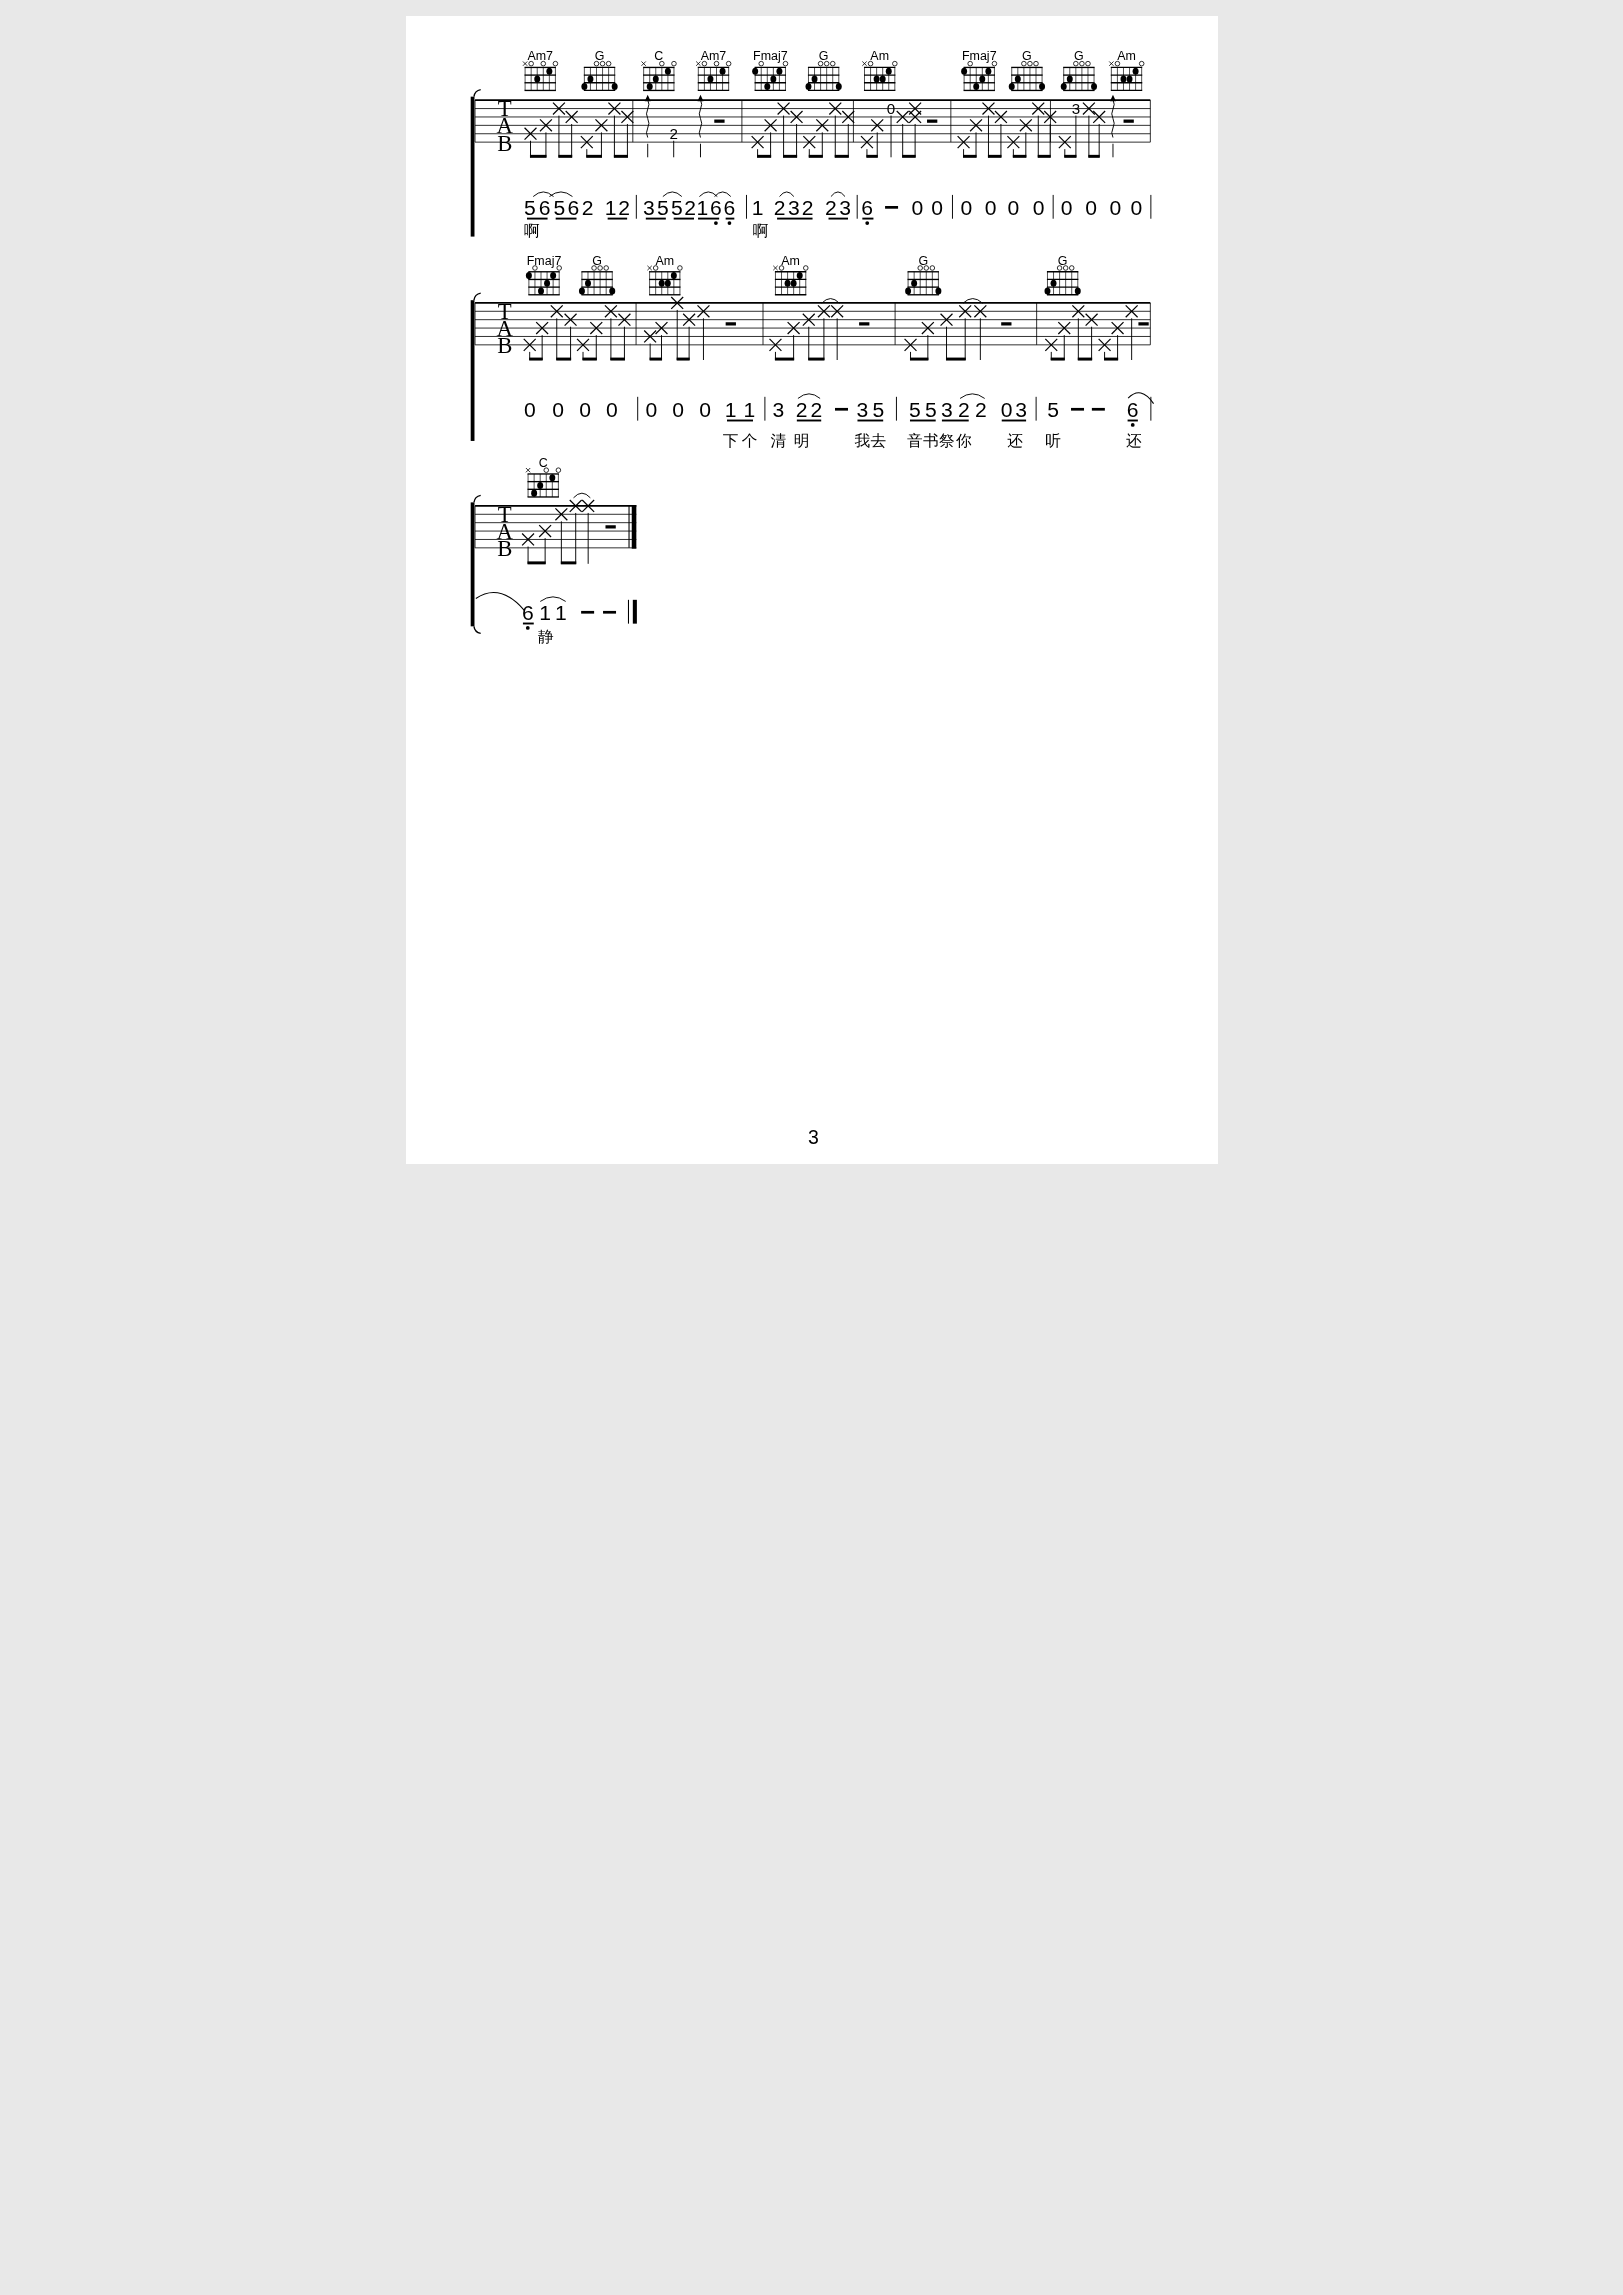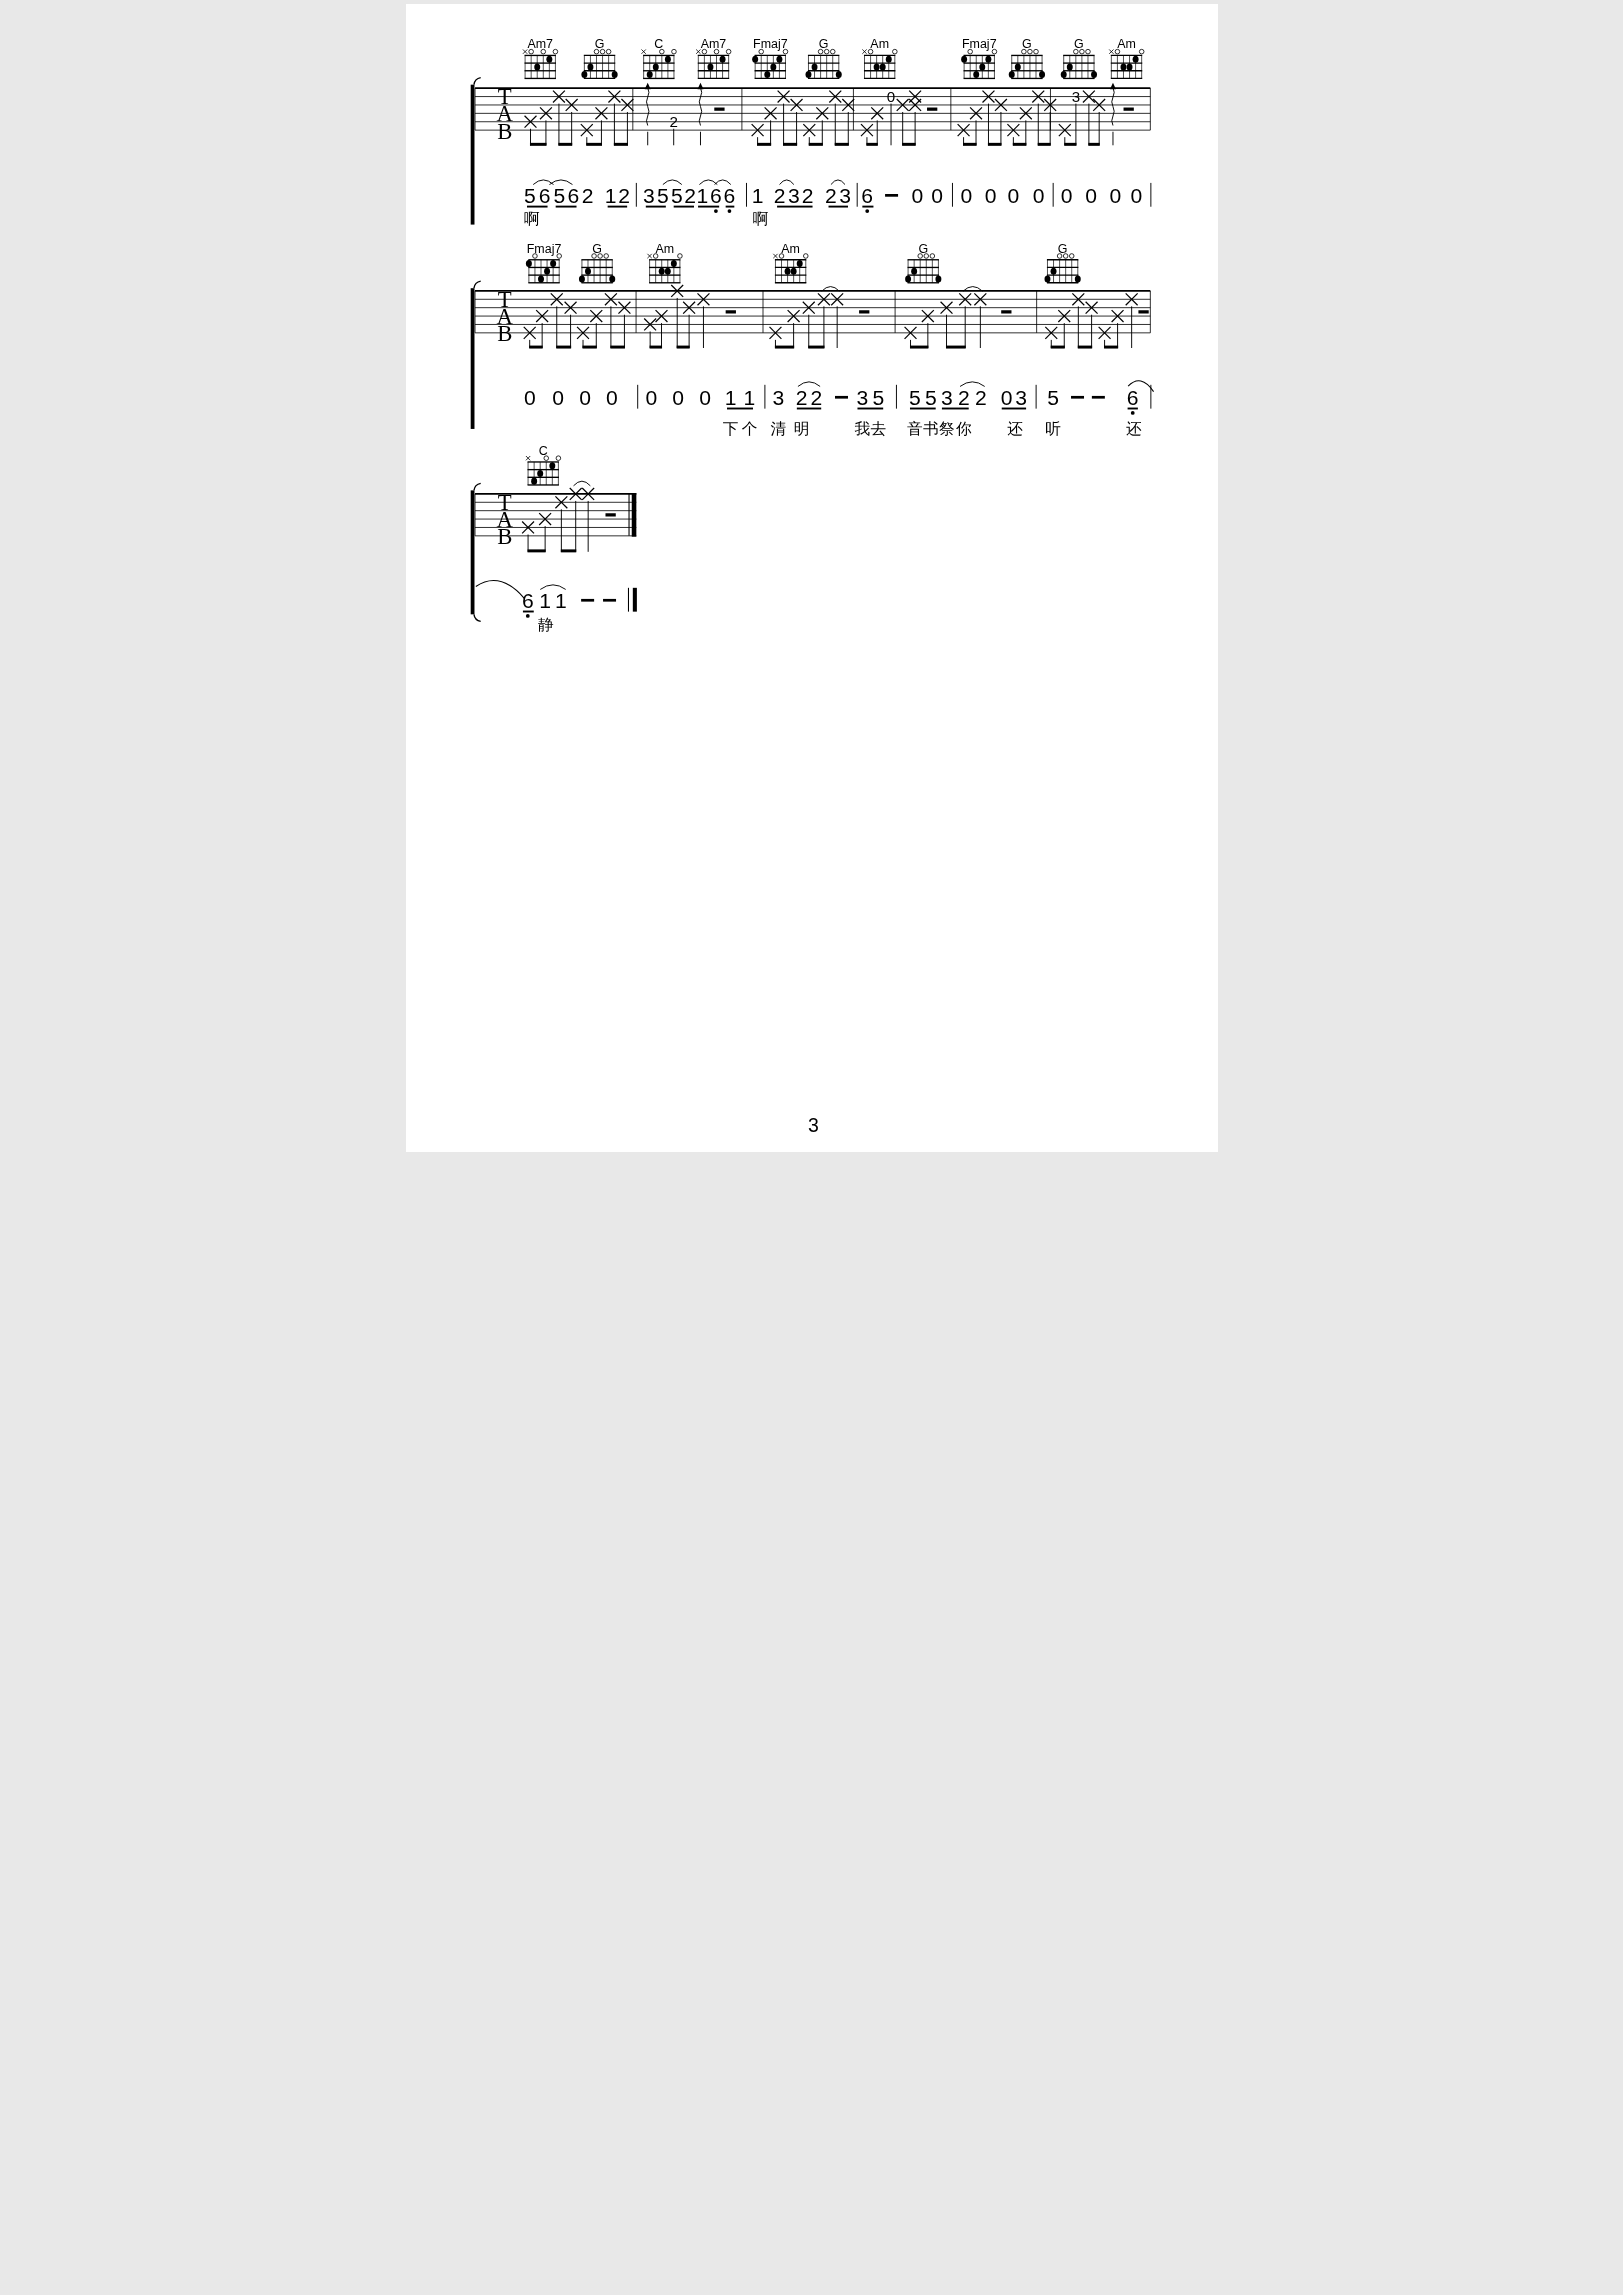--- a/index.html
+++ b/index.html
@@ -1,16 +1,16 @@
 <!DOCTYPE html>
 <html style="font-size:8.7px"><head>
 <meta charset="utf-8">
 <style>
   html,body{margin:0;padding:0;background:#e8e8e8;}
-  .sheet{width:100%;max-width:812px;margin:4px auto;background:#3b82f6;}
+  .sheet{width:100%;max-width:812px;margin:16px auto;background:#3b82f6;}
   svg{display:block;width:100%;height:auto;background:#ffffff;}
   text{fill:#000;}
 </style>
 </head>
 <body>
 
 <div class="sheet">
   <svg id="score" xmlns="http://www.w3.org/2000/svg" viewBox="0 0 3000 4242" preserveAspectRatio="xMidYMid meet">
       <rect x="0" y="0" width="3000" height="4242" fill="#ffffff"></rect>
       <g>

